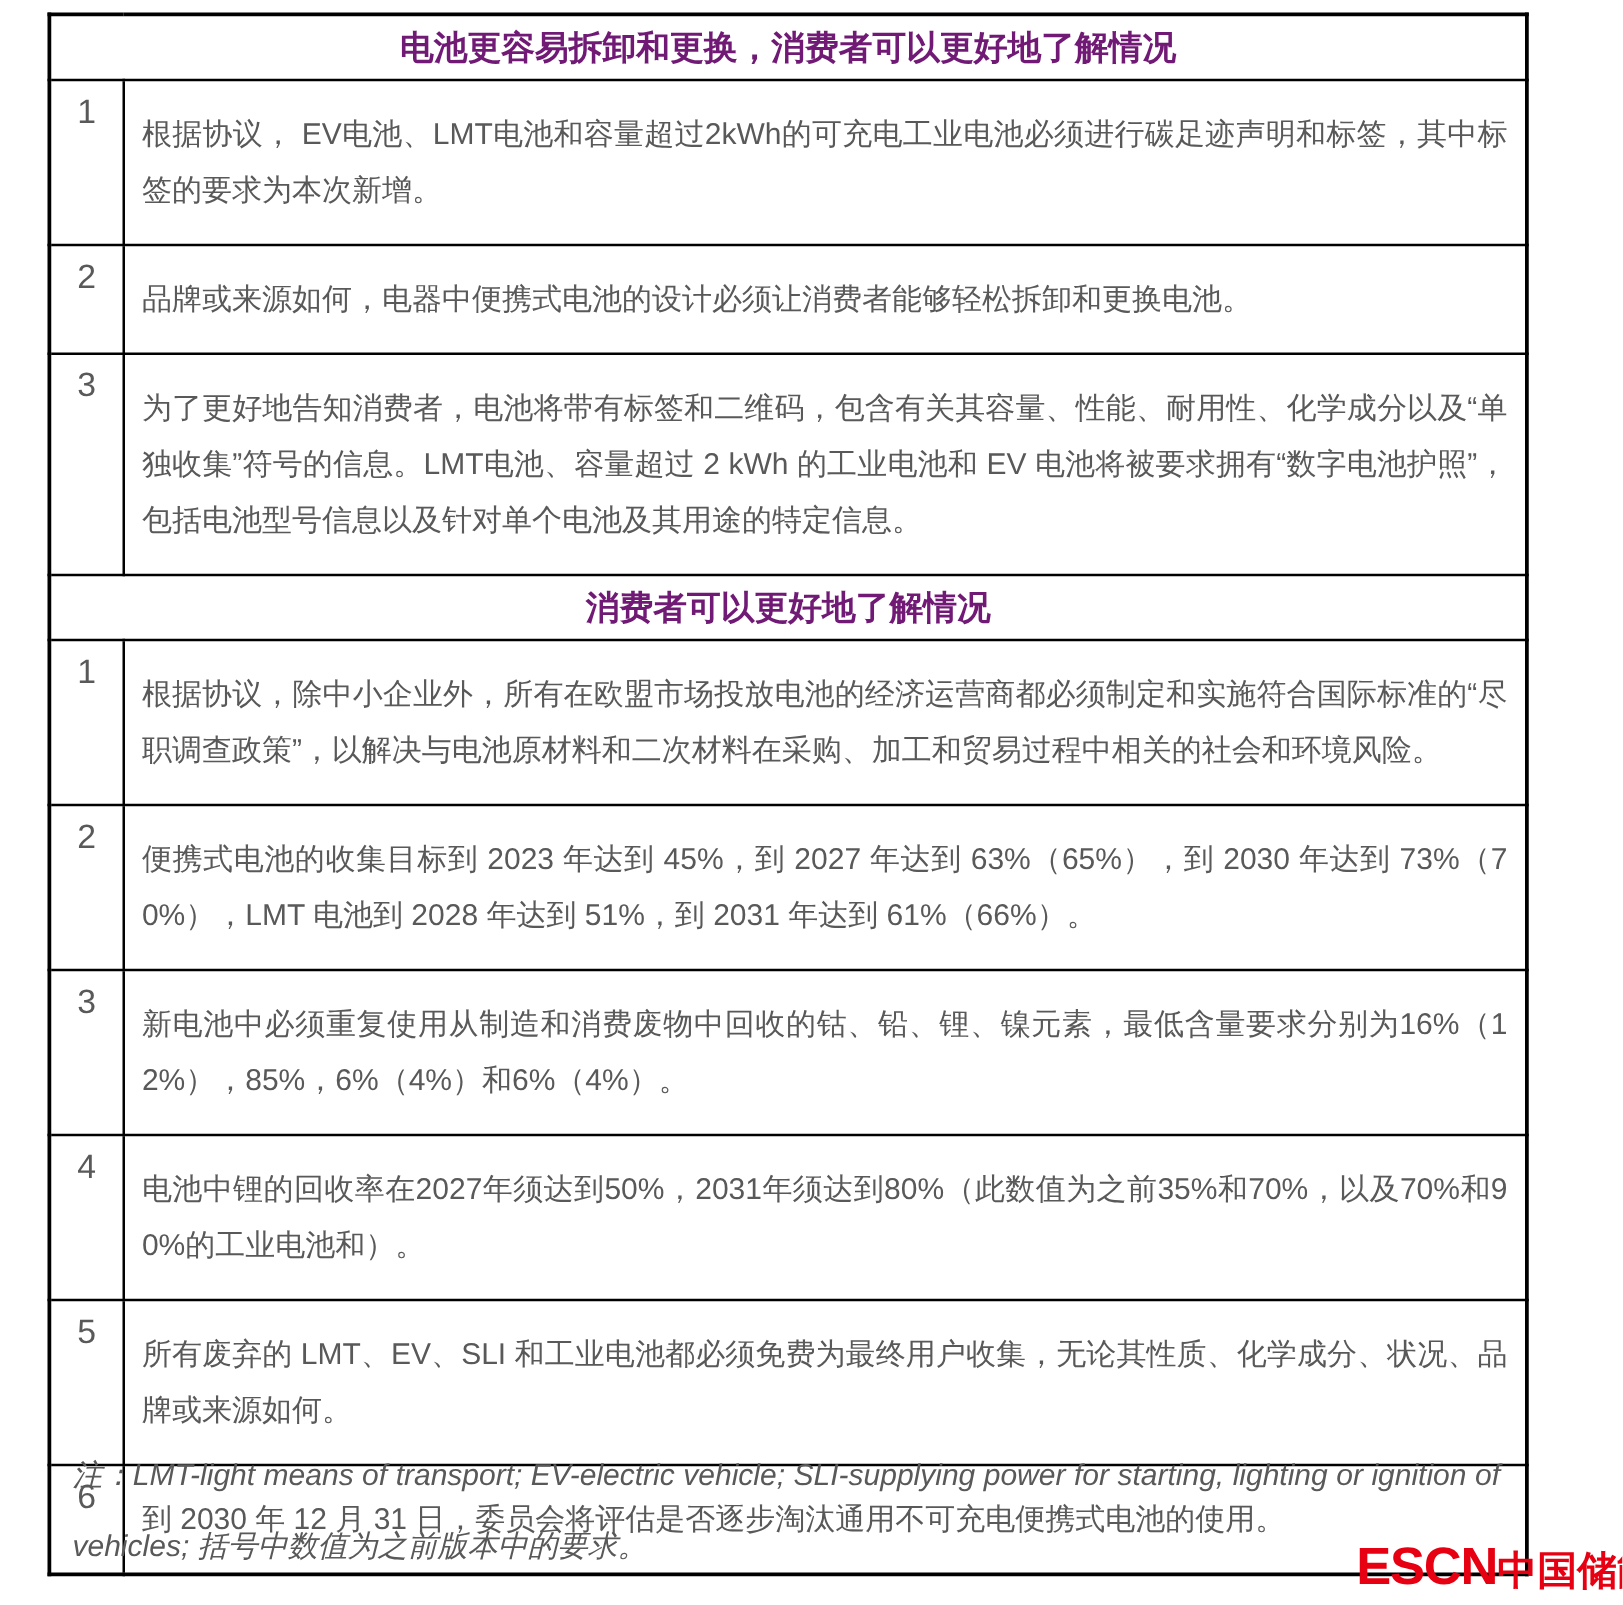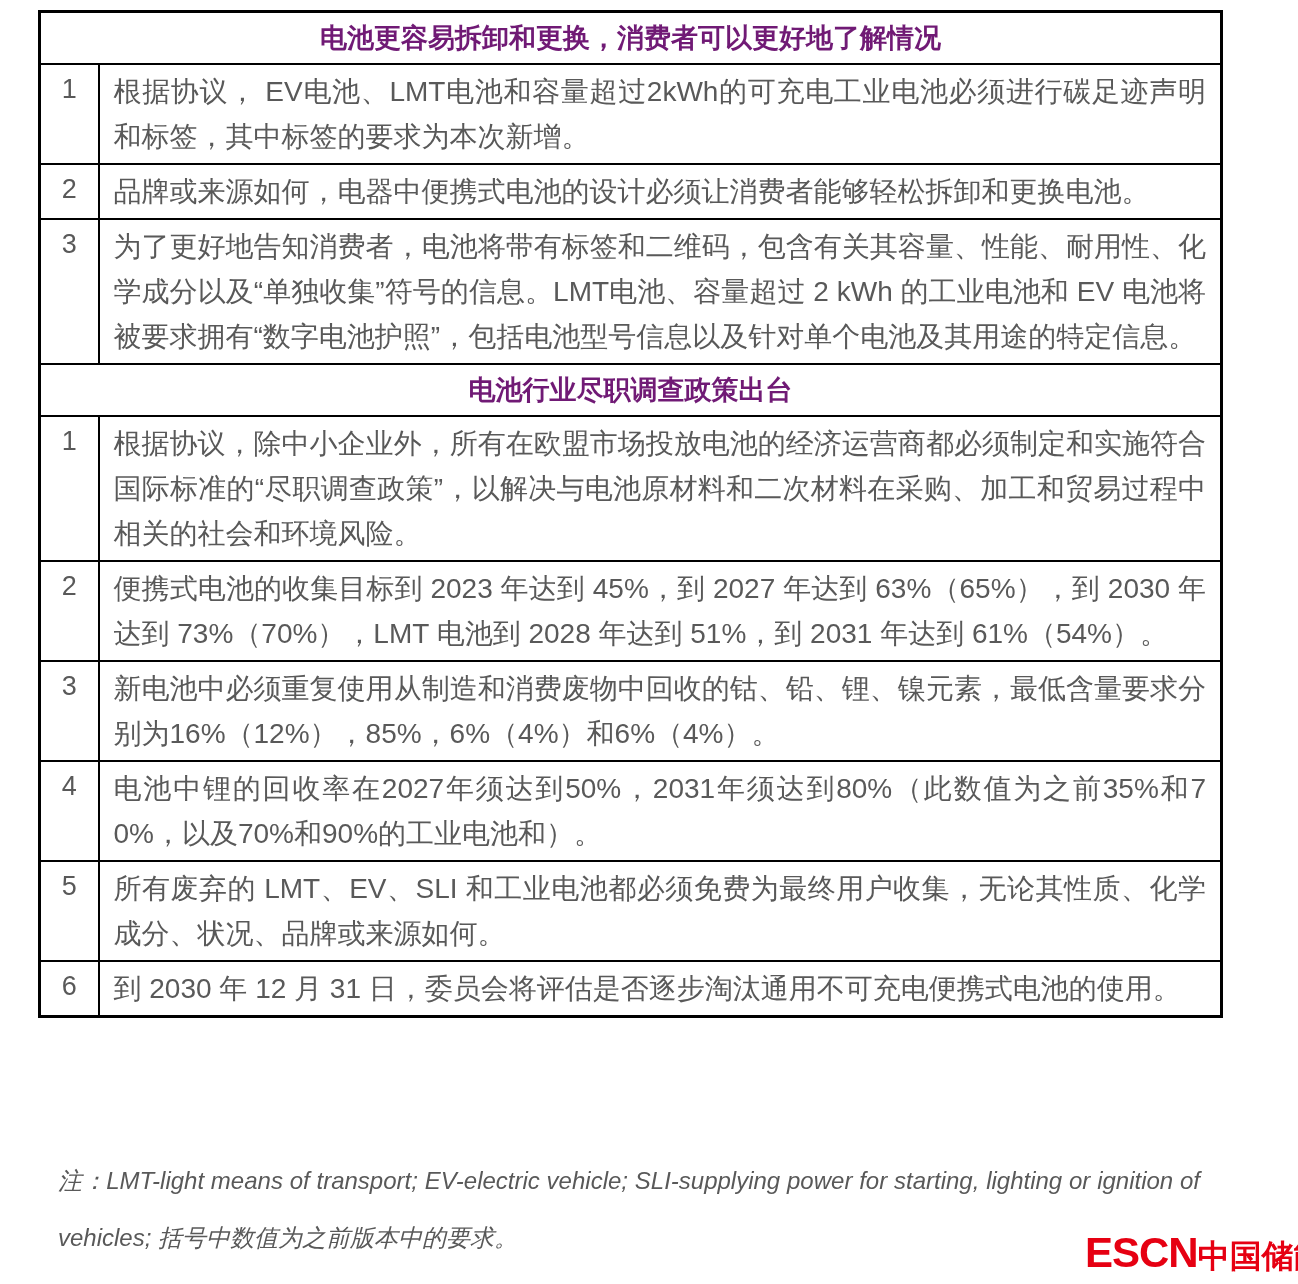--- a/index.html
+++ b/index.html
@@ -48,23 +48,23 @@
     width: 55px;
     text-align: center;
     vertical-align: top;
     color: #595959;
     font-size: 27px;
     line-height: 45px;
     padding: 2px 0;
   }
   .text-cell {
     color: #595959;
-    font-size: 28px;
+    font-size: 24px;
     line-height: 45px;
-    padding: 4px 14px;
+    padding: 20px 14px;
     text-align: justify;
     word-break: break-all;
   }
   .note {
     position: absolute;
     left: 58px;
     top: 1152px;
     width: 1142px;
     margin: 0;
     color: #595959;
@@ -114,29 +114,29 @@
       <tr>
         <td class="num-cell">2</td>
         <td class="text-cell">品牌或来源如何，电器中便携式电池的设计必须让消费者能够轻松拆卸和更换电池。</td>
       </tr>
       <tr>
         <td class="num-cell">3</td>
         <td class="text-cell">为了更好地告知消费者，电池将带有标签和二维码，包含有关其容量、性能、耐用性、化学成分以及“单独收集”符号的信息。LMT电池、容量超过 2 kWh 的工业电池和 EV 电池将被要求拥有“数字电池护照”，包括电池型号信息以及针对单个电池及其用途的特定信息。</td>
       </tr>
 
       <tr>
-        <td colspan="2" class="section-cell">电池行业尽职调查政策出台</td>
+        <td colspan="2" class="section-cell">消费者可以更好地了解情况</td>
       </tr>
       <tr>
         <td class="num-cell">1</td>
         <td class="text-cell">根据协议，除中小企业外，所有在欧盟市场投放电池的经济运营商都必须制定和实施符合国际标准的“尽职调查政策”，以解决与电池原材料和二次材料在采购、加工和贸易过程中相关的社会和环境风险。</td>
       </tr>
       <tr>
         <td class="num-cell">2</td>
-        <td class="text-cell">便携式电池的收集目标到 2023 年达到 45%，到 2027 年达到 63%（65%），到 2030 年达到 73%（70%），LMT 电池到 2028 年达到 51%，到 2031 年达到 61%（54%）。</td>
+        <td class="text-cell">便携式电池的收集目标到 2023 年达到 45%，到 2027 年达到 63%（65%），到 2030 年达到 73%（70%），LMT 电池到 2028 年达到 51%，到 2031 年达到 61%（66%）。</td>
       </tr>
       <tr>
         <td class="num-cell">3</td>
         <td class="text-cell">新电池中必须重复使用从制造和消费废物中回收的钴、铅、锂、镍元素，最低含量要求分别为16%（12%），85%，6%（4%）和6%（4%）。</td>
       </tr>
       <tr>
         <td class="num-cell">4</td>
         <td class="text-cell">电池中锂的回收率在2027年须达到50%，2031年须达到80%（此数值为之前35%和70%，以及70%和90%的工业电池和）。</td>
       </tr>
       <tr>

